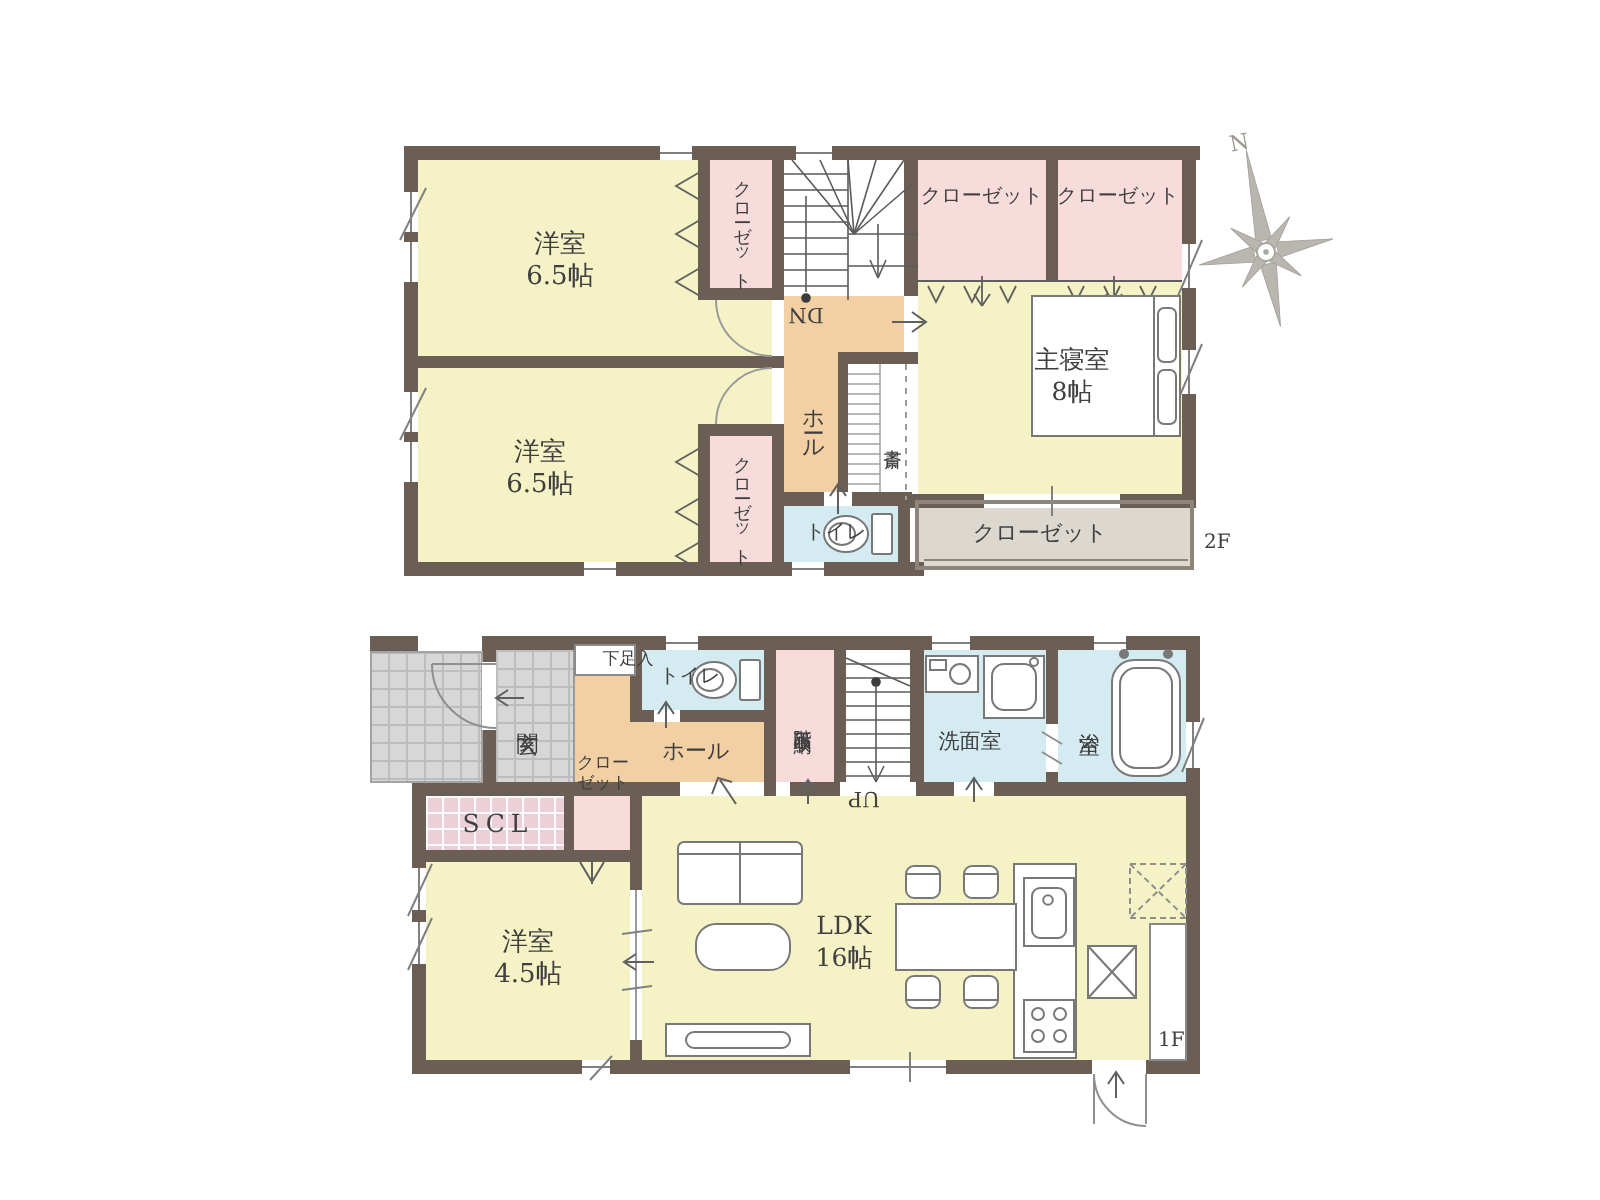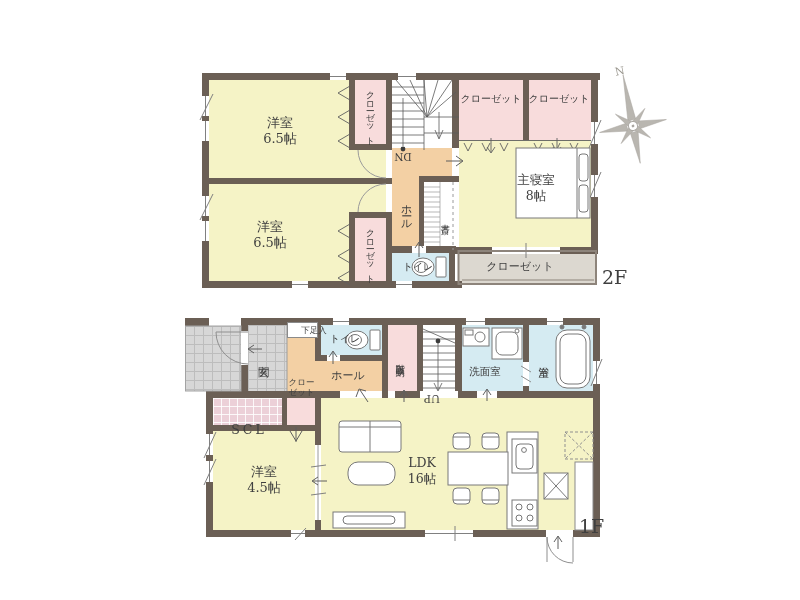--- a/index.html
+++ b/index.html
@@ -17,21 +17,21 @@
         background-size:9px 9px;}
   .sclgrid{background-color:#ecd0d8;
         background-image:linear-gradient(rgba(255,255,255,.85) 1px,transparent 1px),
                          linear-gradient(90deg,rgba(255,255,255,.85) 1px,transparent 1px);
         background-size:8px 8px;}
   svg.overlay{position:absolute;left:0;top:0;z-index:3;}
   .lbl{position:absolute;z-index:5;text-align:center;line-height:1.25;white-space:nowrap;}
   .v{writing-mode:vertical-rl;text-orientation:upright;letter-spacing:1px;white-space:normal;}
   .r180{transform:rotate(180deg);}
   .fs8{font-size:8.5px;} .fs9{font-size:9px;}
-  .fs10{font-size:10px;} .fs105{font-size:10.5px;} .fs11{font-size:11px;} .fs125{font-size:12.5px;} .fs13{font-size:13px;} .fs15{font-size:19px;}
+  .fs10{font-size:10px;} .fs105{font-size:10.5px;} .fs11{font-size:11px;} .fs125{font-size:12.5px;} .fs13{font-size:13px;} .fs15{font-size:10px;}
 </style>
 </head>
 <body>
 
 <div class="root">
 
   <div class="rm yellow" style="left:209px;top:80px;width:177px;height:100px"></div>
   <div class="rm yellow" style="left:209px;top:180px;width:177px;height:101px"></div>
   <div class="rm pink" style="left:355px;top:80px;width:31px;height:64px"></div>
   <div class="rm pink" style="left:355px;top:218px;width:31px;height:63px"></div>
@@ -423,21 +423,21 @@
   <div class="lbl fs15" style="left:602px;top:266px">2F</div>
 
   <div class="lbl v fs11" style="left:256px;top:338px;height:40px">玄関</div>
   <div class="lbl fs8" style="left:287px;top:325px;width:54px">下足入</div>
   <div class="lbl fs10" style="left:323px;top:333px;width:44px">トイレ</div>
   <div class="lbl fs11" style="left:316px;top:369px;width:64px">ホール</div>
   <div class="lbl v fs9" style="left:394px;top:327px;height:64px">階段下収納</div>
   <div class="lbl r180 fs105" style="left:419px;top:392px;width:26px">UP</div>
   <div class="lbl fs105" style="left:454px;top:365px;width:62px">洗面室</div>
   <div class="lbl v fs105" style="left:537px;top:341px;height:36px">浴室</div>
-  <div class="lbl fs125" style="left:223px;top:422px;width:52px;letter-spacing:3px">SCL</div>
+  <div class="lbl fs125" style="left:223px;top:404px;width:52px;letter-spacing:3px">SCL</div>
   <div class="lbl fs8" style="left:287px;top:377px;width:29px;line-height:1.2">
     <span>クロー</span><br>
     <span>ゼット</span>
   </div>
   <div class="lbl fs13" style="left:216px;top:464px;width:96px">
     <span>洋室</span><br>
     <span>4.5帖</span>
   </div>
   <div class="lbl fs125" style="left:398px;top:455px;width:48px">
     <span>LDK</span><br>

